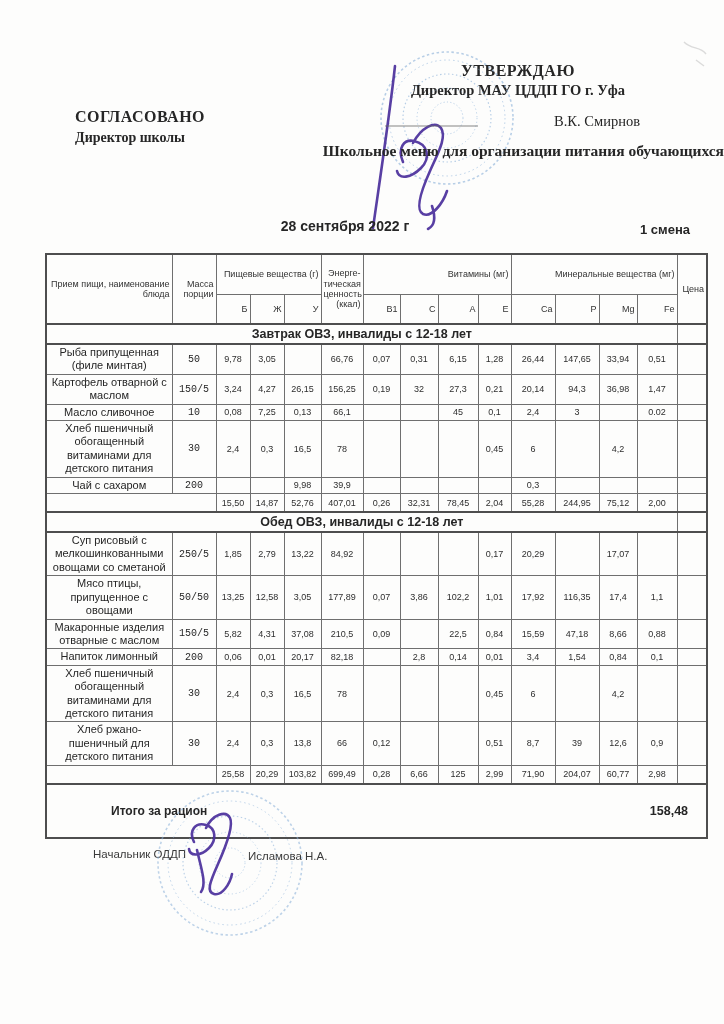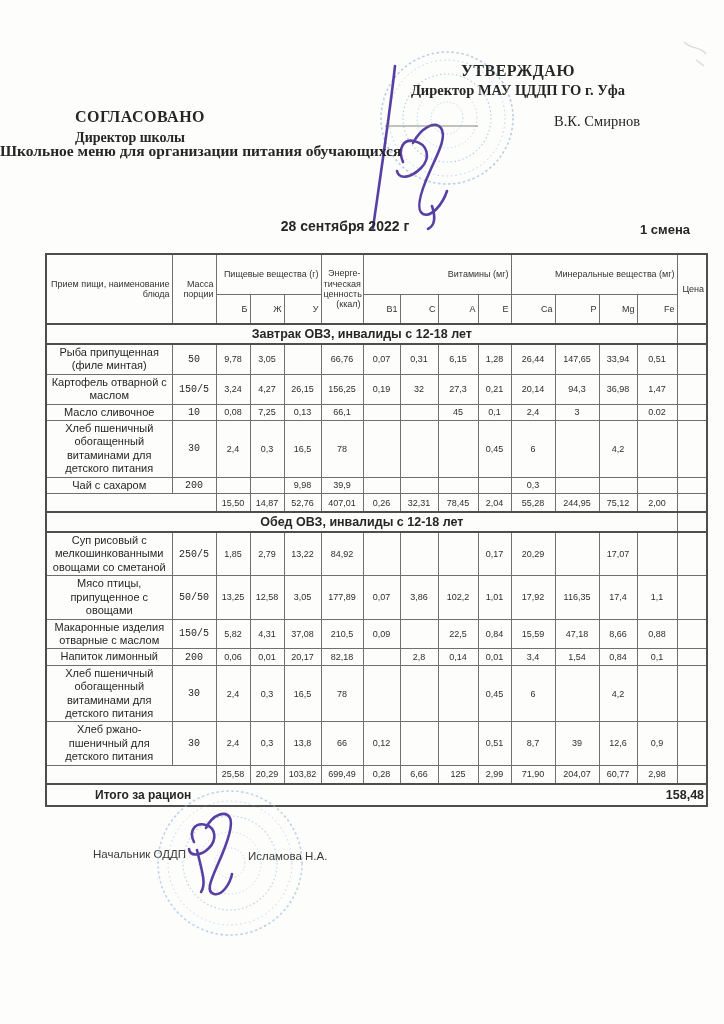--- a/index.html
+++ b/index.html
@@ -8,39 +8,39 @@
 
   
   .agreed{position:absolute;left:75px;top:84px;margin-top:24px;}
   .agreed .l1{font-family:"Liberation Serif",serif;font-weight:bold;font-size:16px;letter-spacing:.5px;}
   .agreed .l2{font-family:"Liberation Serif",serif;font-weight:bold;font-size:14px;margin-top:4px;}
   .approved{position:absolute;left:368px;top:62px;width:300px;text-align:center;}
   .approved .l1{font-family:"Liberation Serif",serif;font-weight:bold;font-size:16px;letter-spacing:.5px;}
   .approved .l2{font-family:"Liberation Serif",serif;font-weight:bold;font-size:14.5px;margin-top:2px;}
   .approved .l3{font-family:"Liberation Serif",serif;font-weight:normal;font-size:14.5px;margin-top:14px;text-align:right;padding-right:28px;}
 
-  .doc-title{position:absolute;left:0;top:142px;width:724px;text-align:left;
+  .doc-title{position:absolute;left:0;top:142px;width:724px;text-align:right;
              font-family:"Liberation Serif",serif;font-weight:bold;font-size:15.5px;}
   .doc-date{position:absolute;left:0;top:190px;width:690px;text-align:center;font-weight:bold;font-size:14px;margin-top:28px;}
   .doc-shift{position:absolute;left:0;top:222px;width:690px;text-align:right;font-weight:bold;font-size:13px;}
 
   
   table.menu{position:absolute;left:45px;top:253px;width:656px;border-collapse:collapse;table-layout:fixed;
              border:2px solid #4e4e4e;}
   table.menu th,table.menu td{border:1px solid #6f6f6f;padding:1px 2px;vertical-align:middle;
              text-align:center;overflow:hidden;}
   table.menu thead th{font-weight:normal;font-size:9px;line-height:1.15;color:#333;text-align:right;}
   th.h-dish{font-size:9.5px;}
   th.h-sub{font-size:10px;}
   td.c-dish{text-align:left;font-size:11px;line-height:1.22;padding:2px 2px 2px 3px;}
   td.c-mass{font-size:10px;font-family:Liberation Mono, monospace;}
   td.c-num{font-size:9px;color:#2e2e2e;}
   tr.section-row td{font-weight:bold;font-size:12.5px;padding:2px 8px;border-top:2px solid #4e4e4e;border-bottom:2px solid #4e4e4e;}
   tr.subtotal-row td{font-size:9px;height:15px;}
-  tr.total-row td{border-top:2px solid #4e4e4e;padding:0;}
+  tr.total-row td{border-top:2px solid #4e4e4e;padding:16px;}
   .total-inner{display:flex;justify-content:space-between;align-items:center;height:20px;}
   .total-inner .lbl{font-weight:bold;font-size:12px;margin-left:48px;}
   .total-inner .val{font-weight:bold;font-size:12.5px;margin-right:2px;}
 
   .footer-sign{position:absolute;top:848px;left:93px;font-size:11.5px;color:#3b3b3b;}
   .footer-name{position:absolute;top:850px;left:248px;font-size:11.5px;color:#3b3b3b;}
 
   .overlay{position:absolute;left:0;top:0;pointer-events:none;}
 </style>
 </head>

